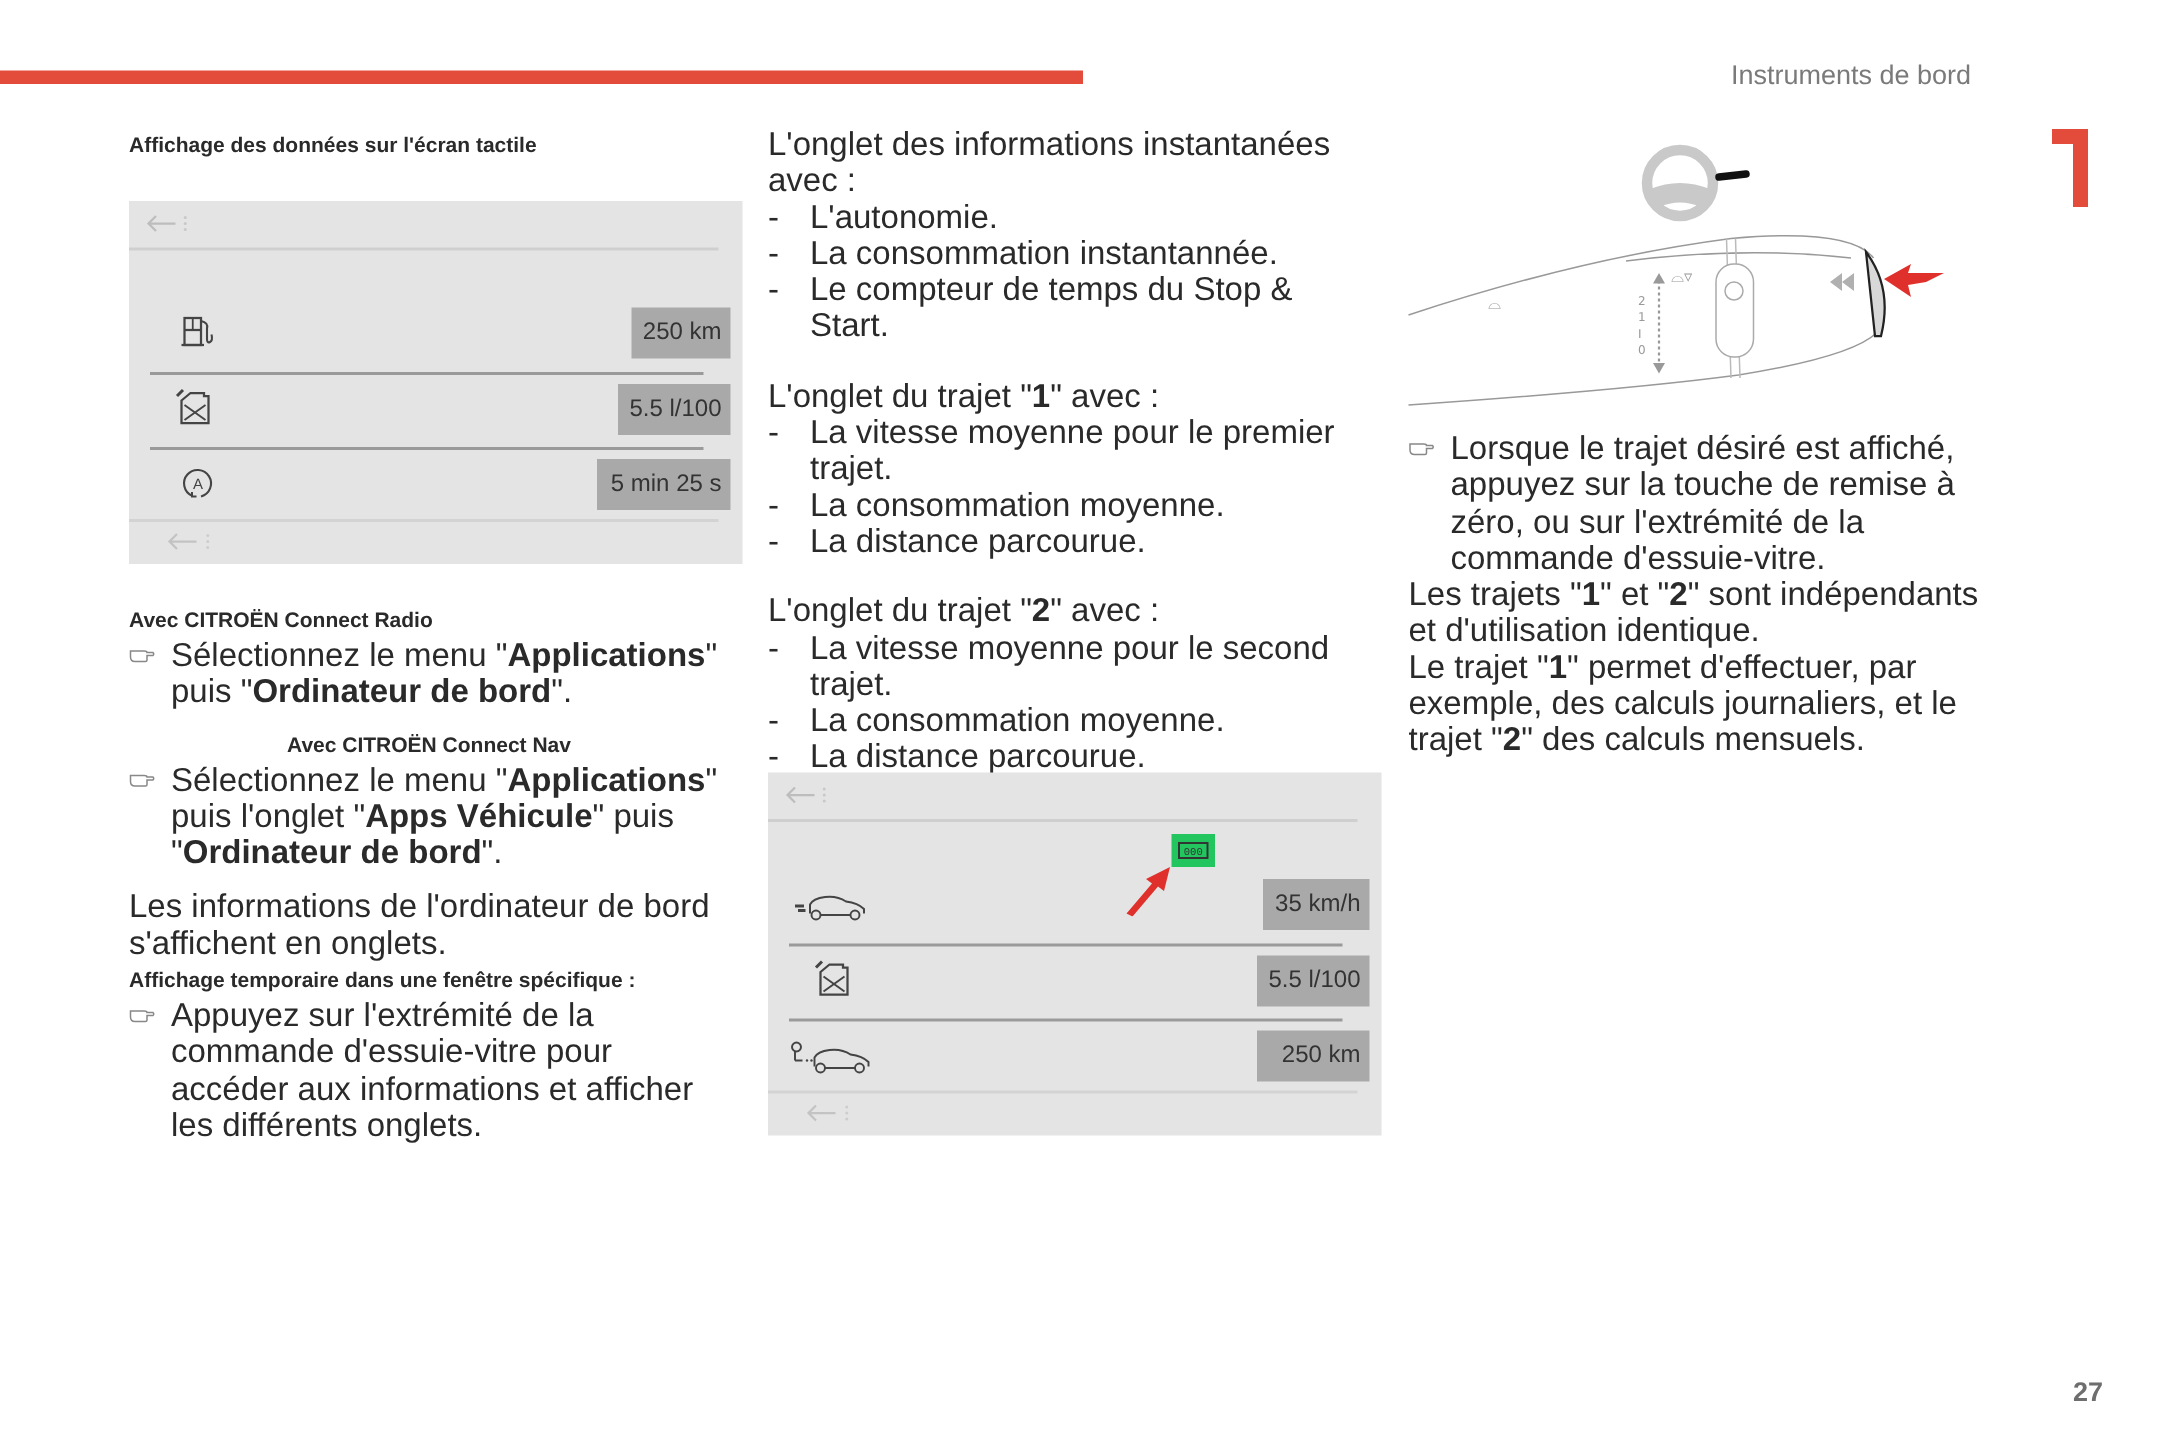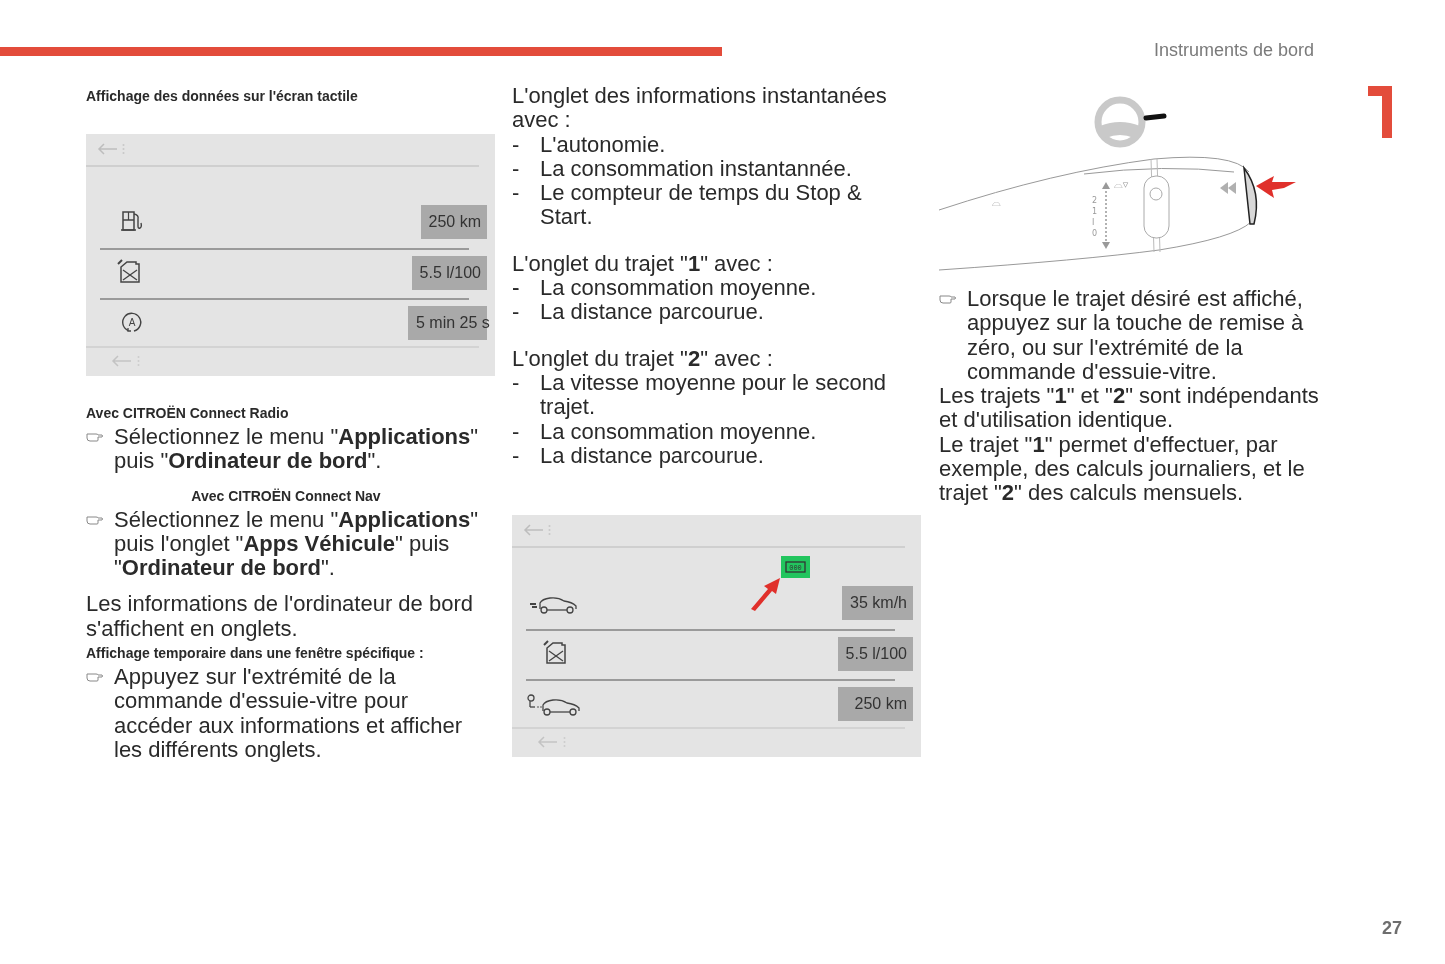--- a/index.html
+++ b/index.html
@@ -85,21 +85,21 @@
     <line x1="2" y1="6" x2="6" y2="2" stroke="#444" stroke-width="2"></line>
   </svg>
   <div class="val" style="top:122px;">5.5 l/100</div>
   <div class="sep" style="top:164px;"></div>
 
   <svg class="ico" style="left:34px; top:177px;" width="24" height="26" viewBox="0 0 24 26">
     <path d="M14 20 A9 9 0 1 0 8 19.5" fill="none" stroke="#444" stroke-width="1.4"></path>
     <path d="M8 17 L8 20 L11 20" fill="none" stroke="#444" stroke-width="1.3"></path>
     <text x="12" y="15" font-size="10" text-anchor="middle" fill="#444" font-family="Liberation Sans, sans-serif">A</text>
   </svg>
-  <div class="val" style="top:172px; width:79px;">5 min 25 s</div>
+  <div class="val" style="top:172px; width:89px;">5 min 25 s</div>
 
   <div class="botbar">
     <svg class="back" style="left:24px; top:6px;" viewBox="0 0 22 14">
         <path d="M21 7H3M8 2L3 7l5 5" stroke="#c3c3c3" stroke-width="1.5" fill="none"></path>
       </svg>
     <svg class="menu-dots" style="left:51px; top:7px;" viewBox="0 0 3 12">
         <circle cx="1.5" cy="2" r="1" fill="#cdcdcd"></circle>
         <circle cx="1.5" cy="6" r="1" fill="#cdcdcd"></circle>
         <circle cx="1.5" cy="10" r="1" fill="#cdcdcd"></circle>
       </svg>
@@ -133,21 +133,21 @@
   </div>
 </div>
 
 <div class="abs col2">
   <div class="txt">L'onglet des informations instantanées avec :</div>
   <div class="txt dash"><span class="d">-</span><span>L'autonomie.</span></div>
   <div class="txt dash"><span class="d">-</span><span>La consommation instantannée.</span></div>
   <div class="txt dash"><span class="d">-</span><span>Le compteur de temps du Stop &amp; Start.</span></div>
 
   <div class="txt" style="margin-top:22px;"><span>L'onglet du trajet "</span><span class="bold">1</span><span>" avec :</span></div>
-  <div class="txt dash"><span class="d">-</span></div>
+  <div class="txt dash"><span class="d">-</span><span>La vitesse moyenne pour le premier trajet.</span></div>
   <div class="txt dash"><span class="d">-</span><span>La consommation moyenne.</span></div>
   <div class="txt dash"><span class="d">-</span><span>La distance parcourue.</span></div>
 
   <div class="txt" style="margin-top:22px;"><span>L'onglet du trajet "</span><span class="bold">2</span><span>" avec :</span></div>
   <div class="txt dash"><span class="d">-</span><span>La vitesse moyenne pour le second trajet.</span></div>
   <div class="txt dash"><span class="d">-</span><span>La consommation moyenne.</span></div>
   <div class="txt dash"><span class="d">-</span><span>La distance parcourue.</span></div>
 </div>
 
 <div class="abs h2" style="left:512px; top:497px;margin-top:16px;">Remise à zéro du trajet</div>

